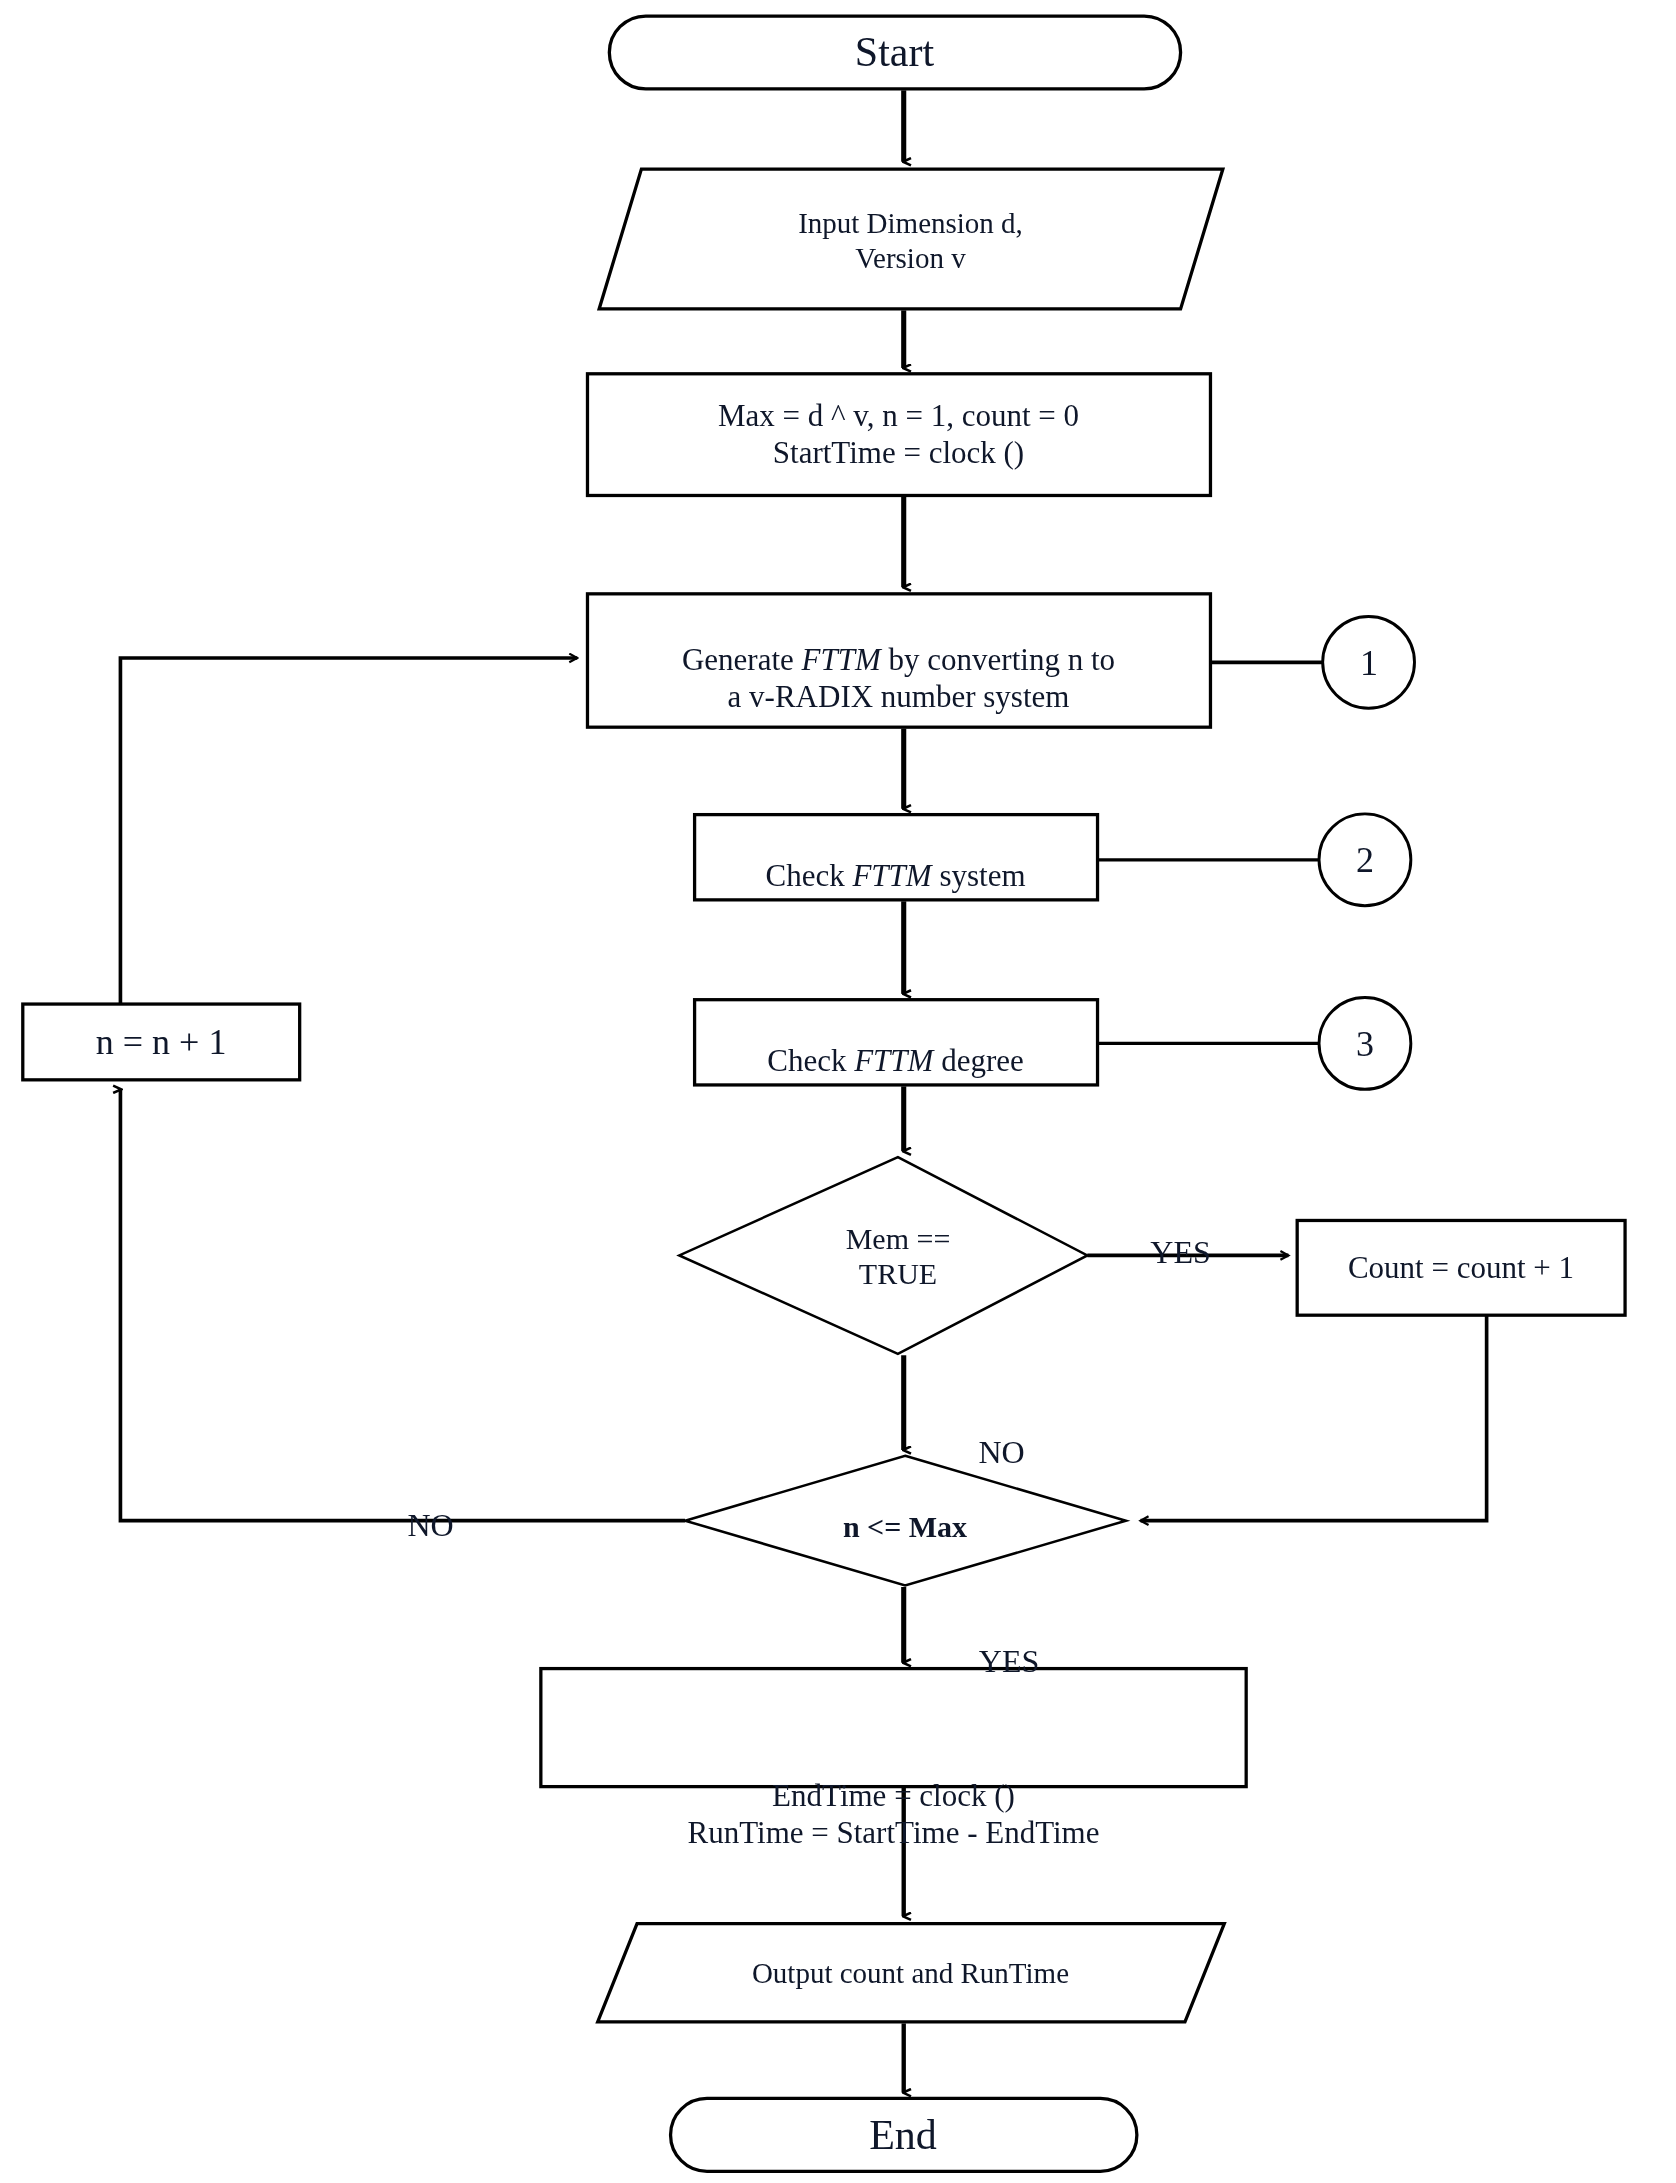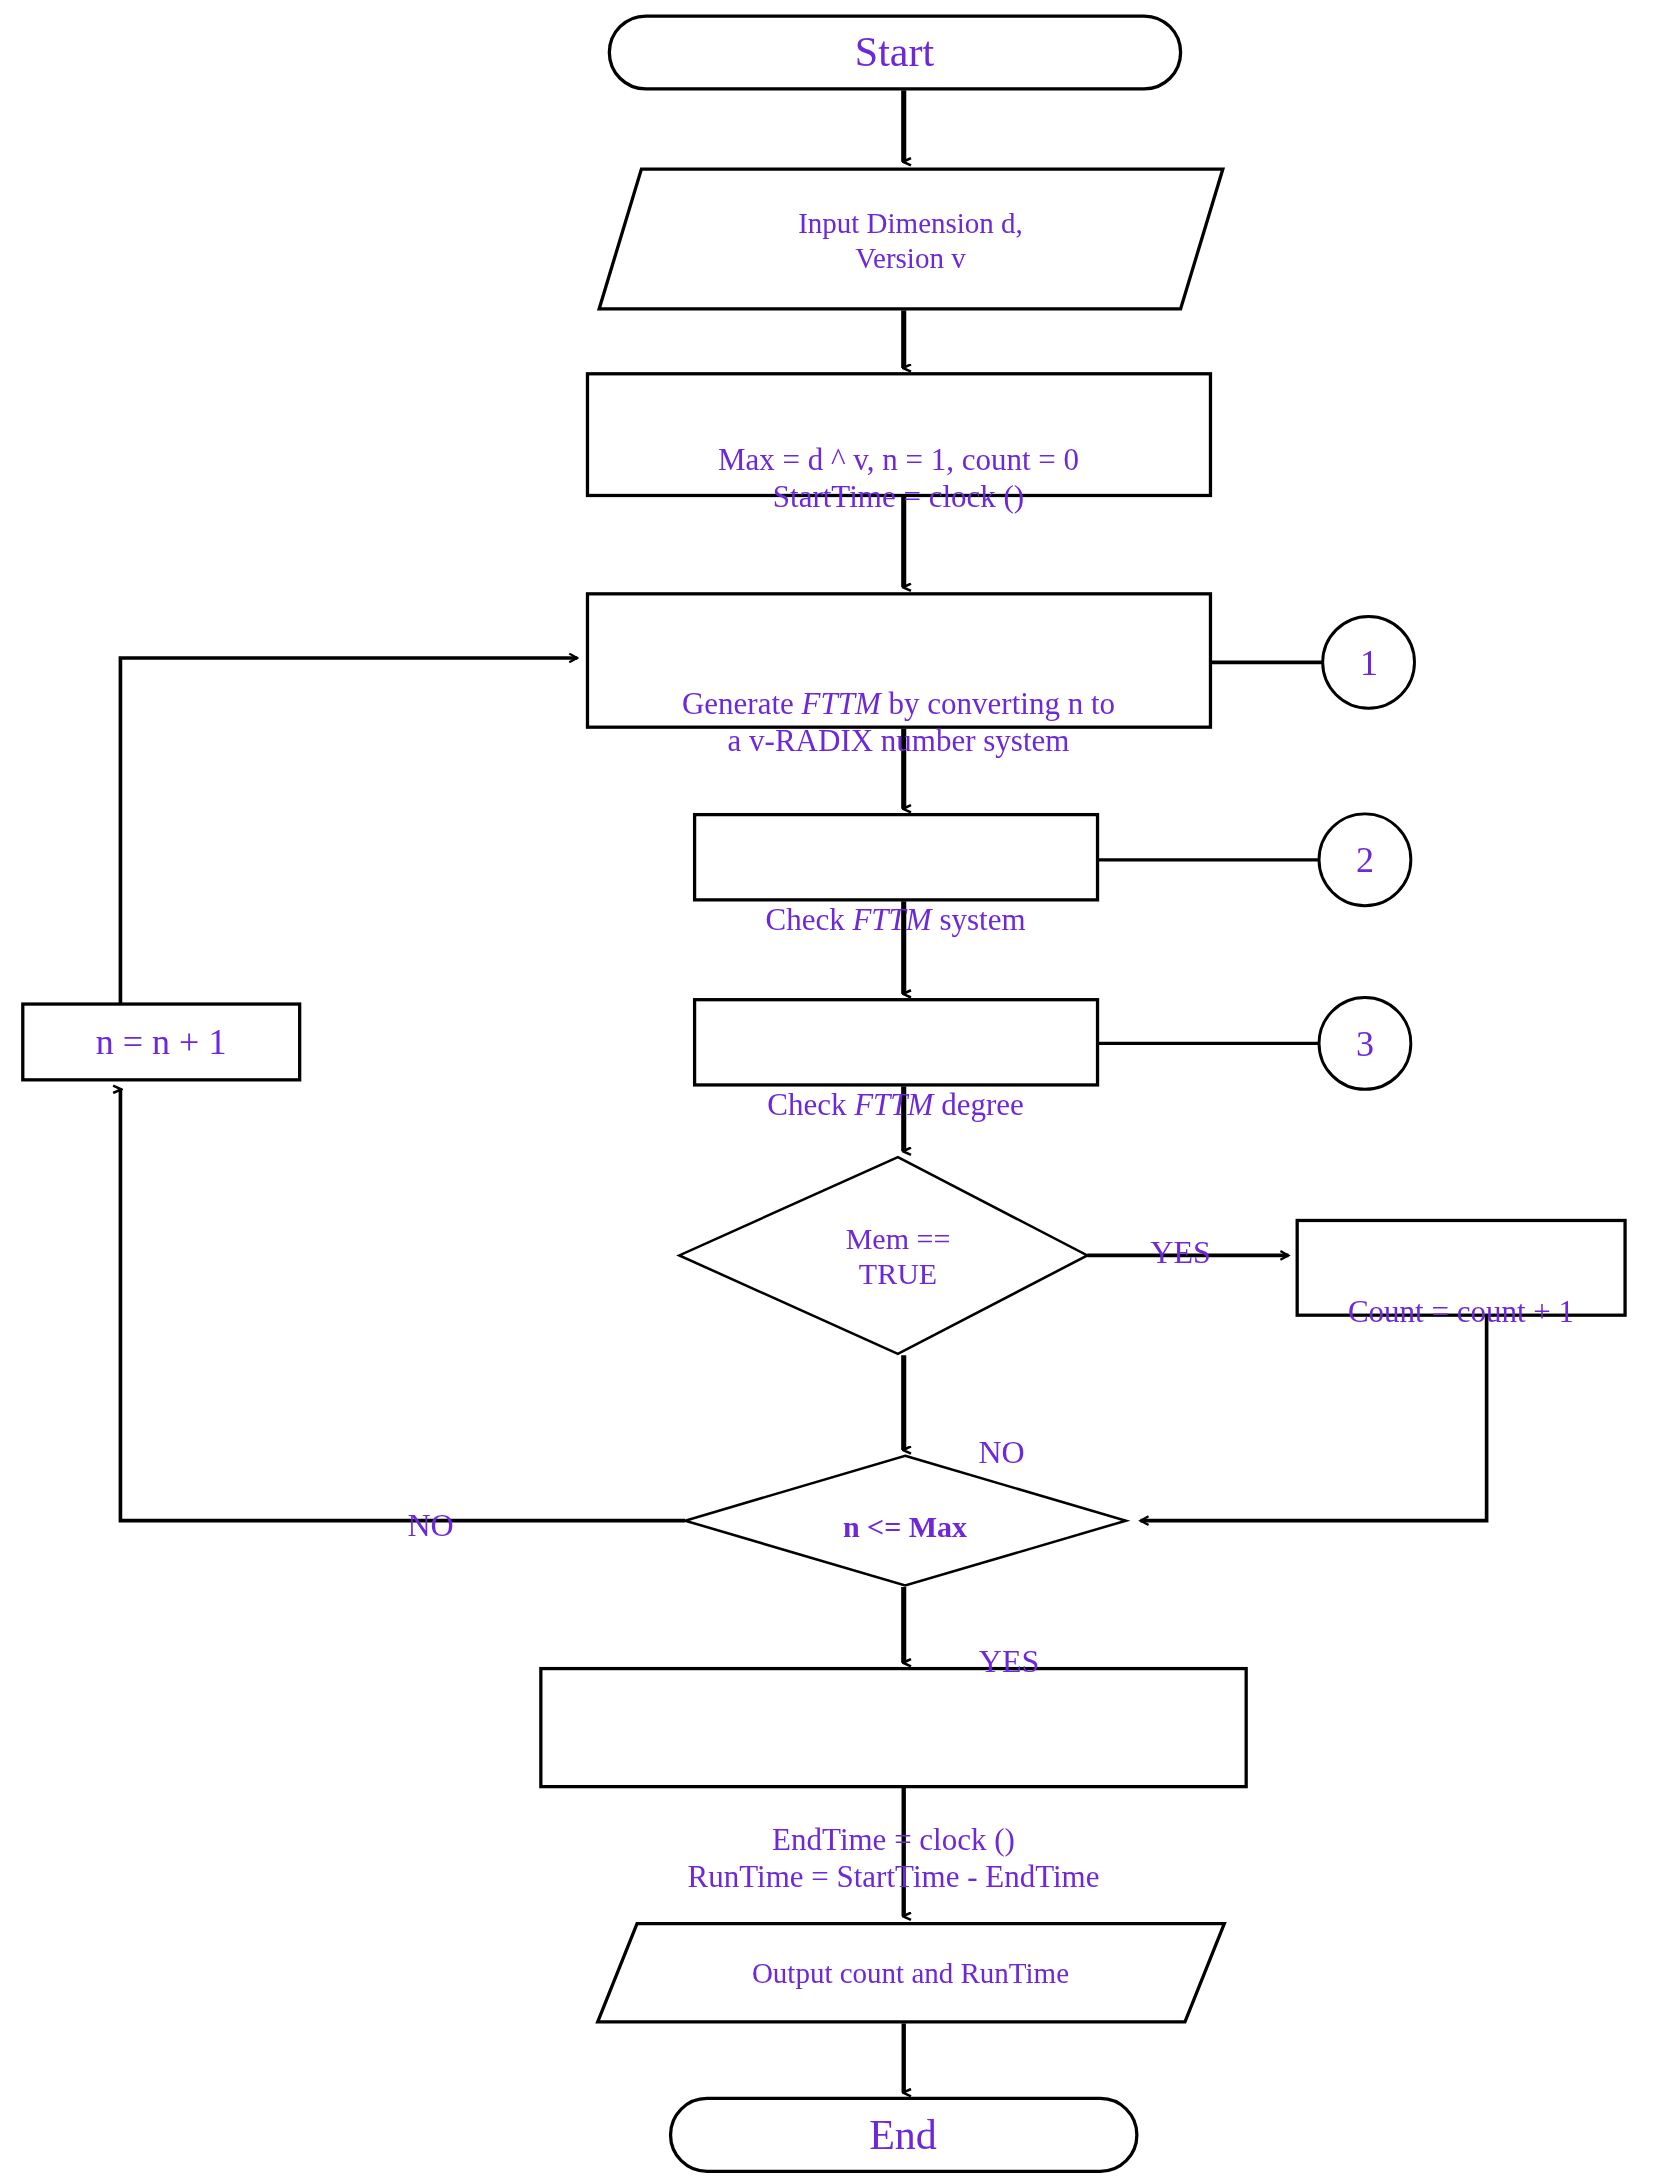--- a/index.html
+++ b/index.html
@@ -22,27 +22,27 @@
     top: 0;
     width: 1677px;
     height: 2183px;
   }
   .node-text {
     position: absolute;
     display: flex;
     align-items: center;
     justify-content: center;
     text-align: center;
-    color: #6d28d9;
+    color: #0f172a;
     line-height: 1.18;
     white-space: pre-line;
     pointer-events: none;
   }
   .t-terminal  { font-size: 42px; }
-  .t-process   { font-size: 31px; margin-top: 44px; }
+  .t-process   { font-size: 31px; }
   .t-io        { font-size: 29px; }
   .t-decision  { font-size: 30px; }
   .t-small     { font-size: 36px; }
   .t-connector { font-size: 36px; }
   .t-label     { font-size: 32px; margin-top: 43px; }
   .em { font-style: italic; }
 </style>
 </head>
 <body>
 

